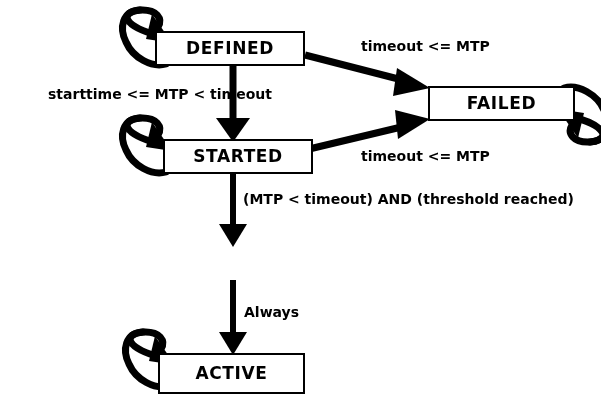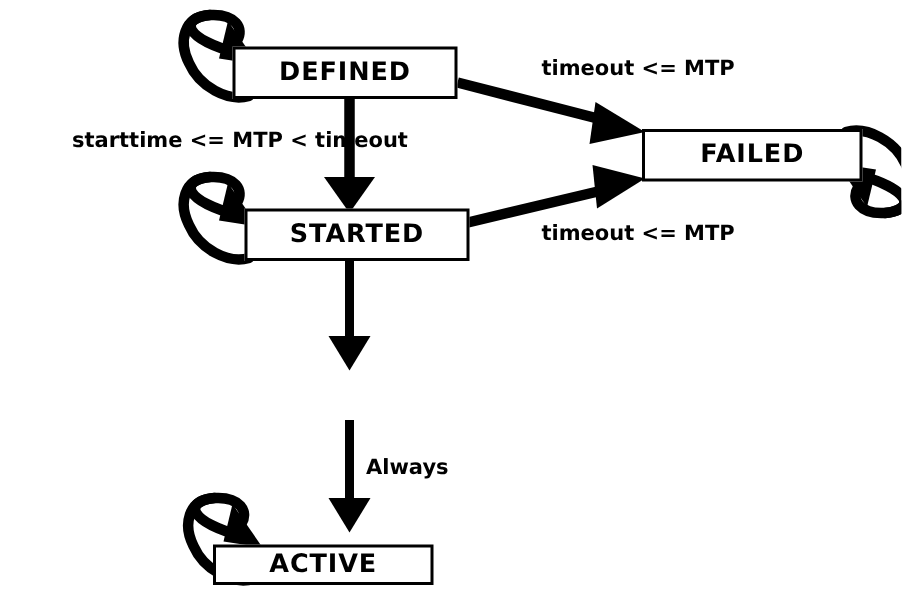--- a/index.html
+++ b/index.html
@@ -113,26 +113,27 @@
 
   <div class="state-box" style="left:155px; top:31px; width:150px; height:35px;">
     <span class="state-label">DEFINED</span>
   </div>
 
   <div class="state-box" style="left:147px; top:139px; width:150px; height:35px;margin-left:16px;">
     <span class="state-label">STARTED</span>
   </div>
 
 
-  <div class="state-box" style="left:142px; top:353px; width:147px; height:27px;margin-top:10px;">
+  <div class="state-box" style="left:158px; top:353px; width:147px; height:41px;">
     <span class="state-label">ACTIVE</span>
   </div>
 
   <div class="edge-label" style="left:0px; top:87px;margin-left:48px;">starttime &lt;= MTP &lt; timeout</div>
 
   <div class="edge-label" style="left:361px; top:39px;">timeout &lt;= MTP</div>
 
   <div class="edge-label" style="left:361px; top:149px;">timeout &lt;= MTP</div>
 
+  <div class="edge-label" style="left:243px; top:192px;">(MTP &lt; timeout) AND (threshold reached)</div>
 
   <div class="edge-label" style="left:244px; top:305px;">Always</div>
 
 </div>
 
 </body></html>

